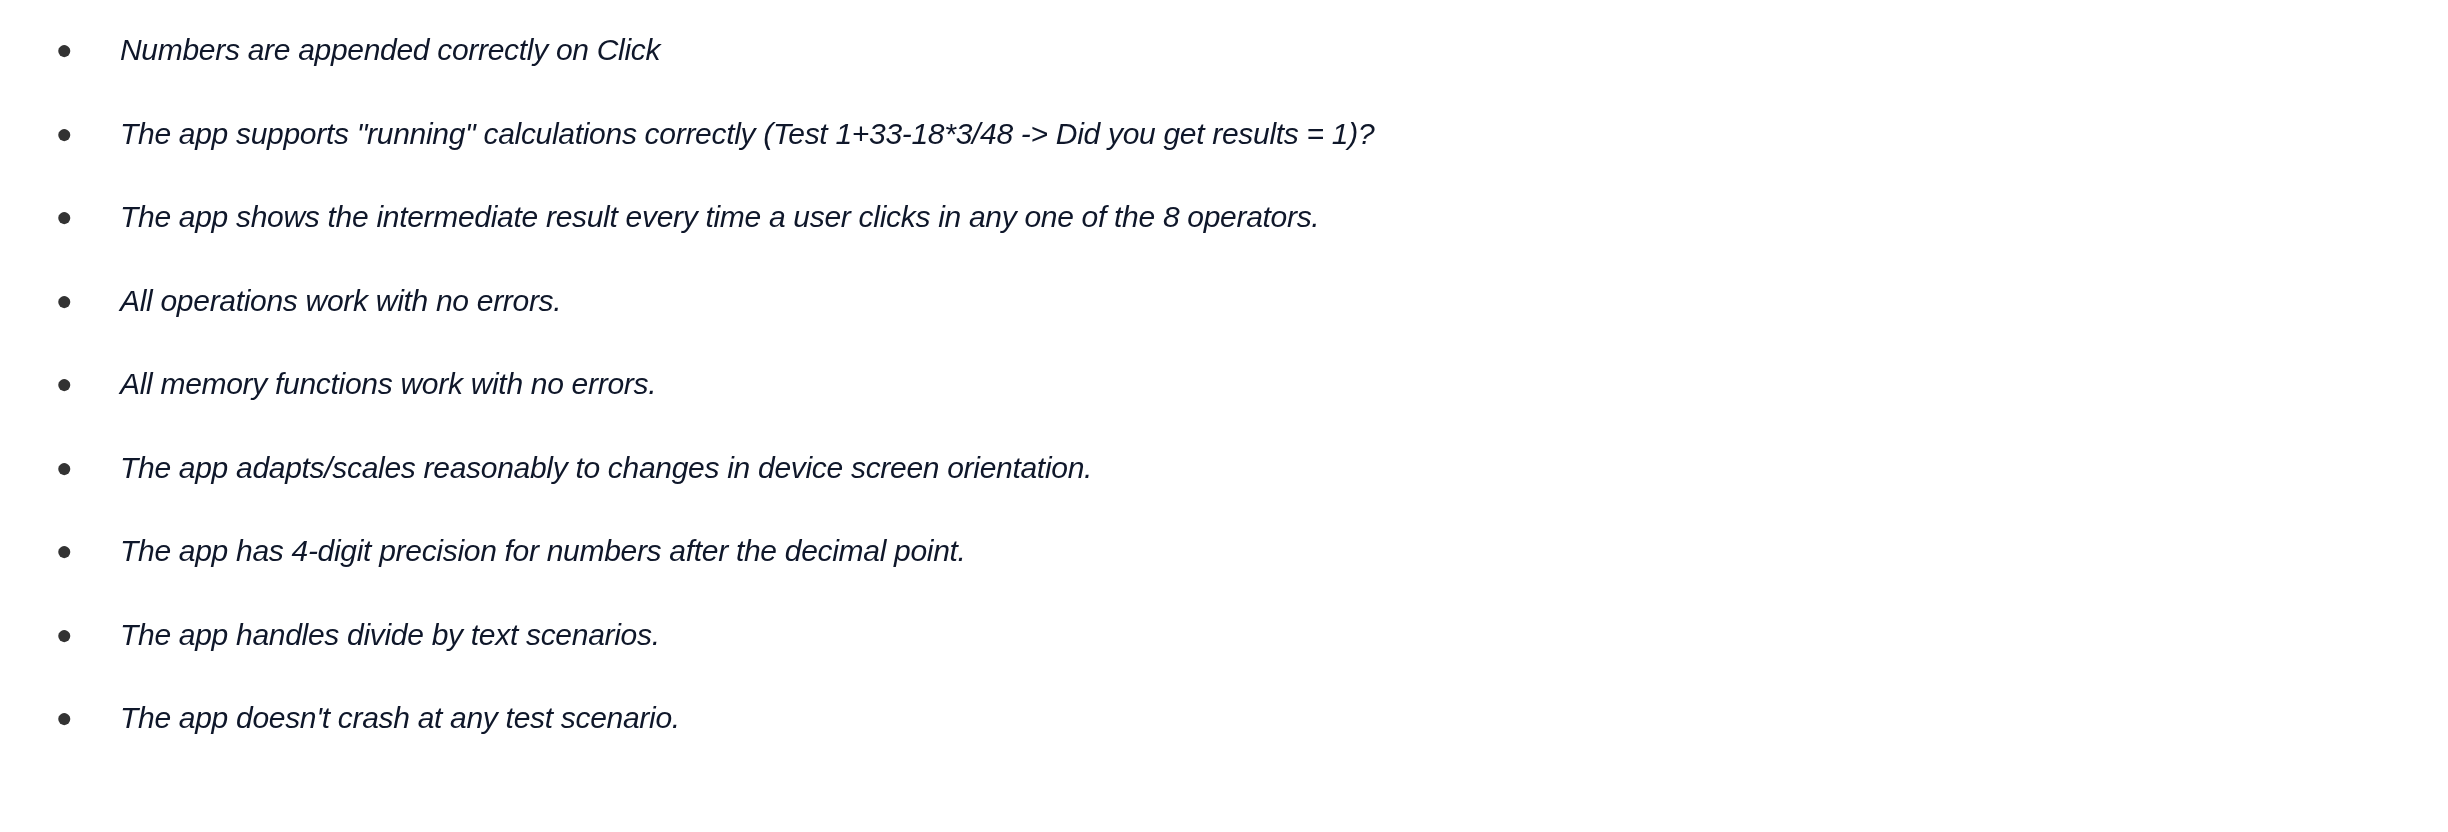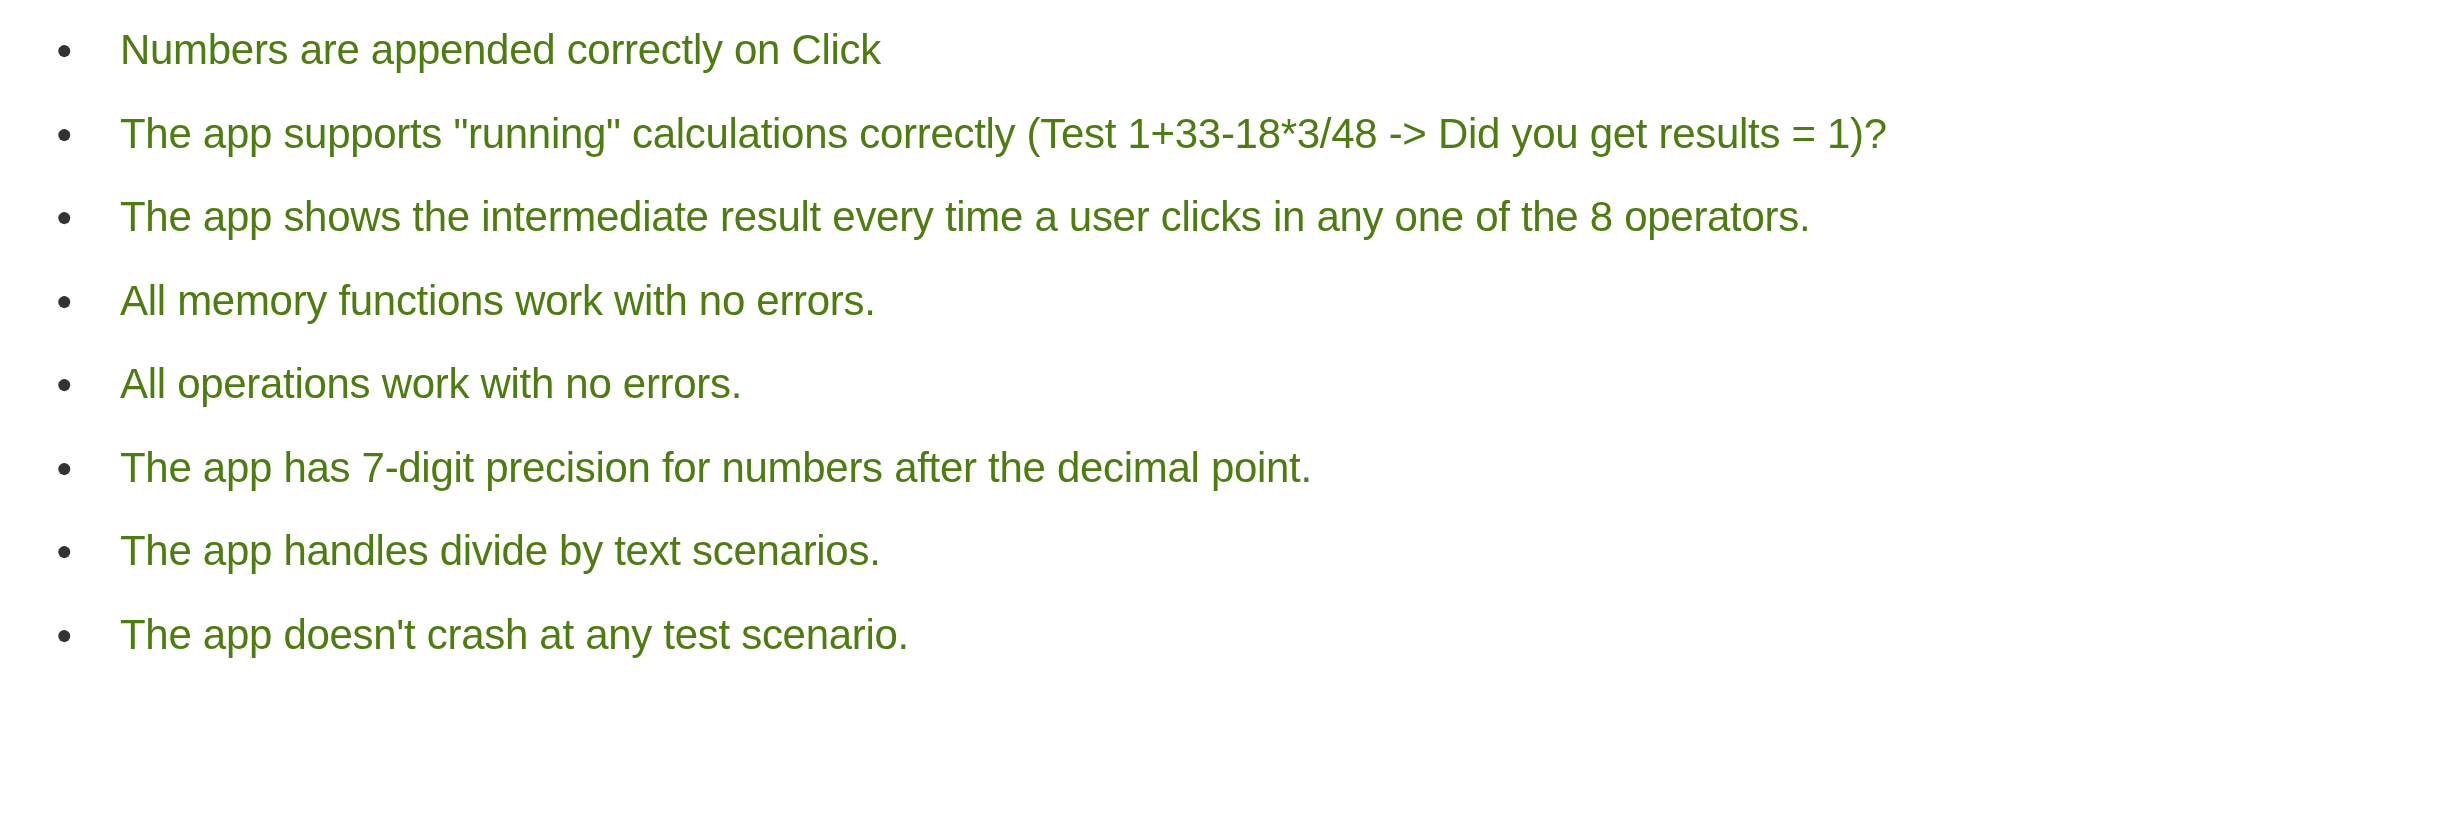--- a/index.html
+++ b/index.html
@@ -16,42 +16,44 @@
     }
     .content {
       padding: 8px 40px 20px 40px;
     }
     ul.bullet-list {
       list-style: none;
       padding-left: 80px;
     }
     ul.bullet-list li {
       position: relative;
-      font-size: 42px;
+      font-size: 30px;
       line-height: 83.5px;
-      color: #4d7c0f;
+      color: #0f172a;
       letter-spacing: -0.3px;
+      font-style: italic;
     }
     ul.bullet-list li::before {
       content: "●";
       position: absolute;
       left: -64px;
       top: 0;
       font-size: 28px;
       line-height: 83.5px;
       color: #333333;
     }
   </style>
 </head>
 <body>
 
 <div class="content">
   <ul class="bullet-list">
     <li>Numbers are appended correctly on Click</li>
     <li>The app supports "running" calculations correctly (Test 1+33-18*3/48 -&gt; Did you get results = 1)?</li>
     <li>The app shows the intermediate result every time a user clicks in any one of the 8 operators.</li>
+    <li>All operations work with no errors.</li>
     <li>All memory functions work with no errors.</li>
-    <li>All operations work with no errors.</li>
-    <li>The app has 7-digit precision for numbers after the decimal point.</li>
+    <li>The app adapts/scales reasonably to changes in device screen orientation.</li>
+    <li>The app has 4-digit precision for numbers after the decimal point.</li>
     <li>The app handles divide by text scenarios.</li>
     <li>The app doesn't crash at any test scenario.</li>
   </ul>
 </div>
 
 </body></html>

